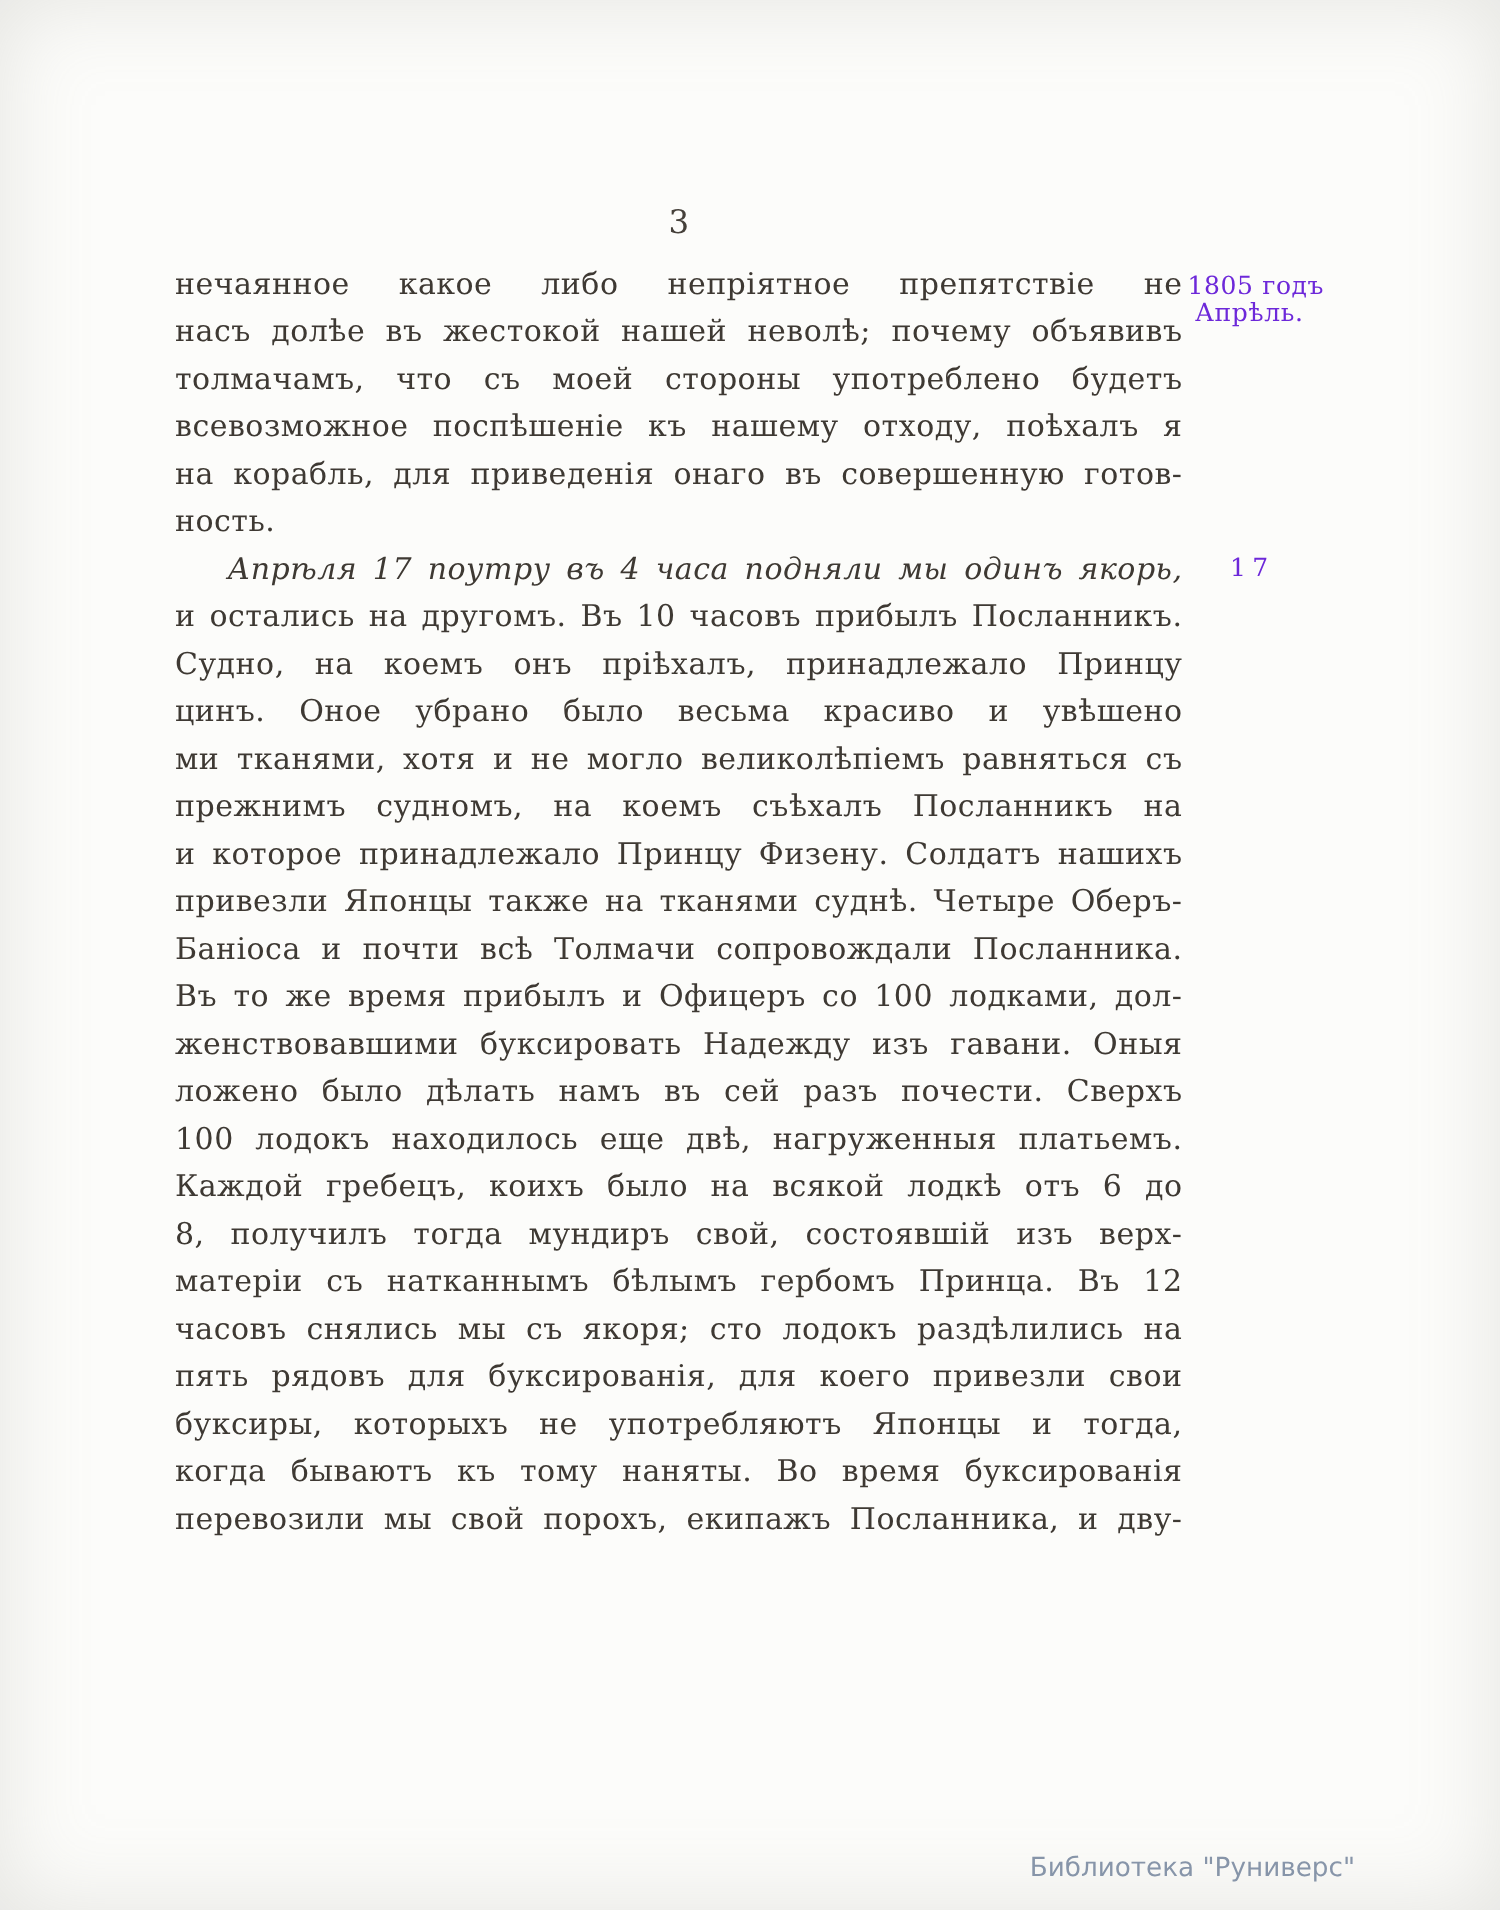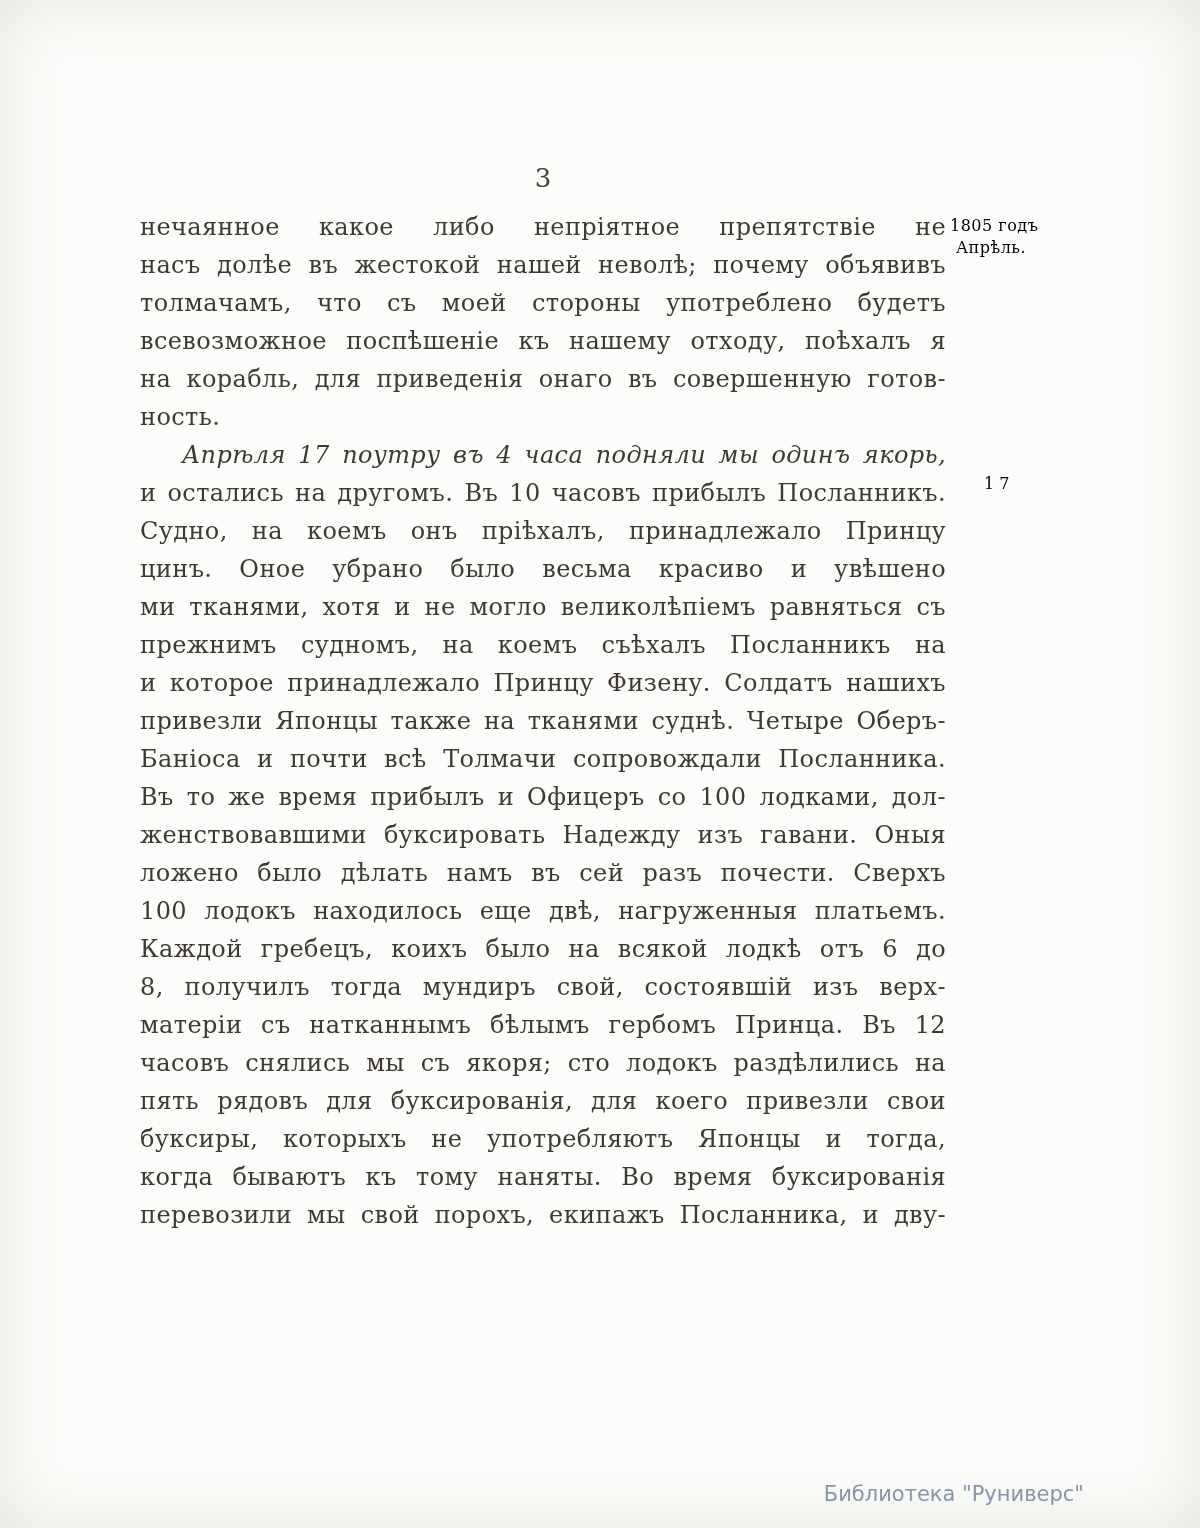--- a/index.html
+++ b/index.html
@@ -48,27 +48,27 @@
   }
   .line { white-space: normal; }
   .line.indent { text-indent: 42px; font-style: italic; }
   .line.no-justify-last {
     text-align: right;
     text-align-last: left;
     -moz-text-align-last: left;
   }
   .margin-note {
     position: absolute;
-    font-size: 16px;
-    color: #000000;
+    font-size: 20px;
+    color: #6d28d9;
     letter-spacing: 0.5px;
   }
   .note-year  { left: 950px; top: 216px; }
   .note-month { left: 956px; top: 238px; }
-  .note-day   { left: 984px; top: 442px; letter-spacing: 5px; margin-top: 32px; }
+  .note-day   { left: 984px; top: 442px; letter-spacing: 5px; }
   .watermark {
     position: absolute;
     right: 116px;
     top: 1482px;
     font-family: "DejaVu Sans", sans-serif;
     font-size: 21px;
     color: #8795a9;
   }
 </style>
 </head>

